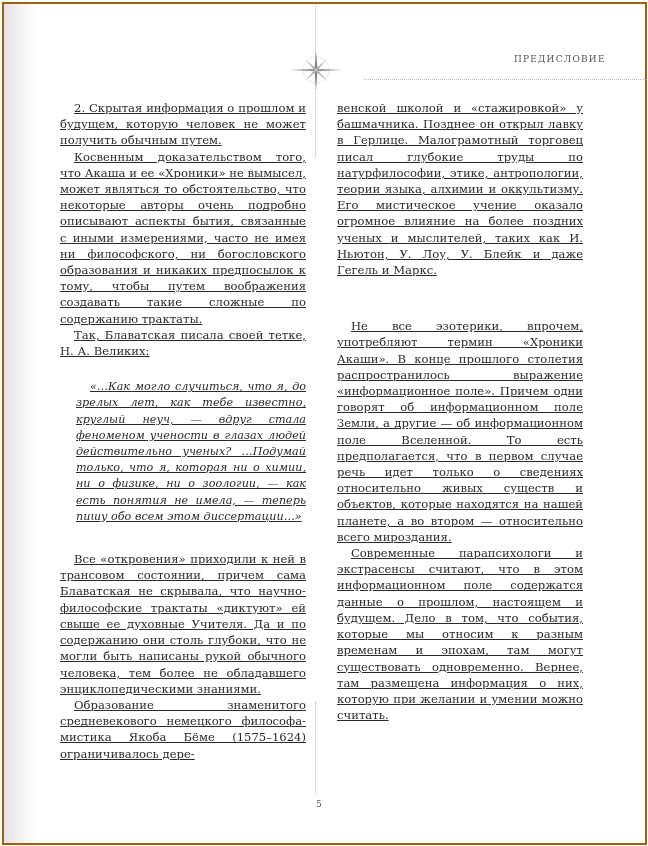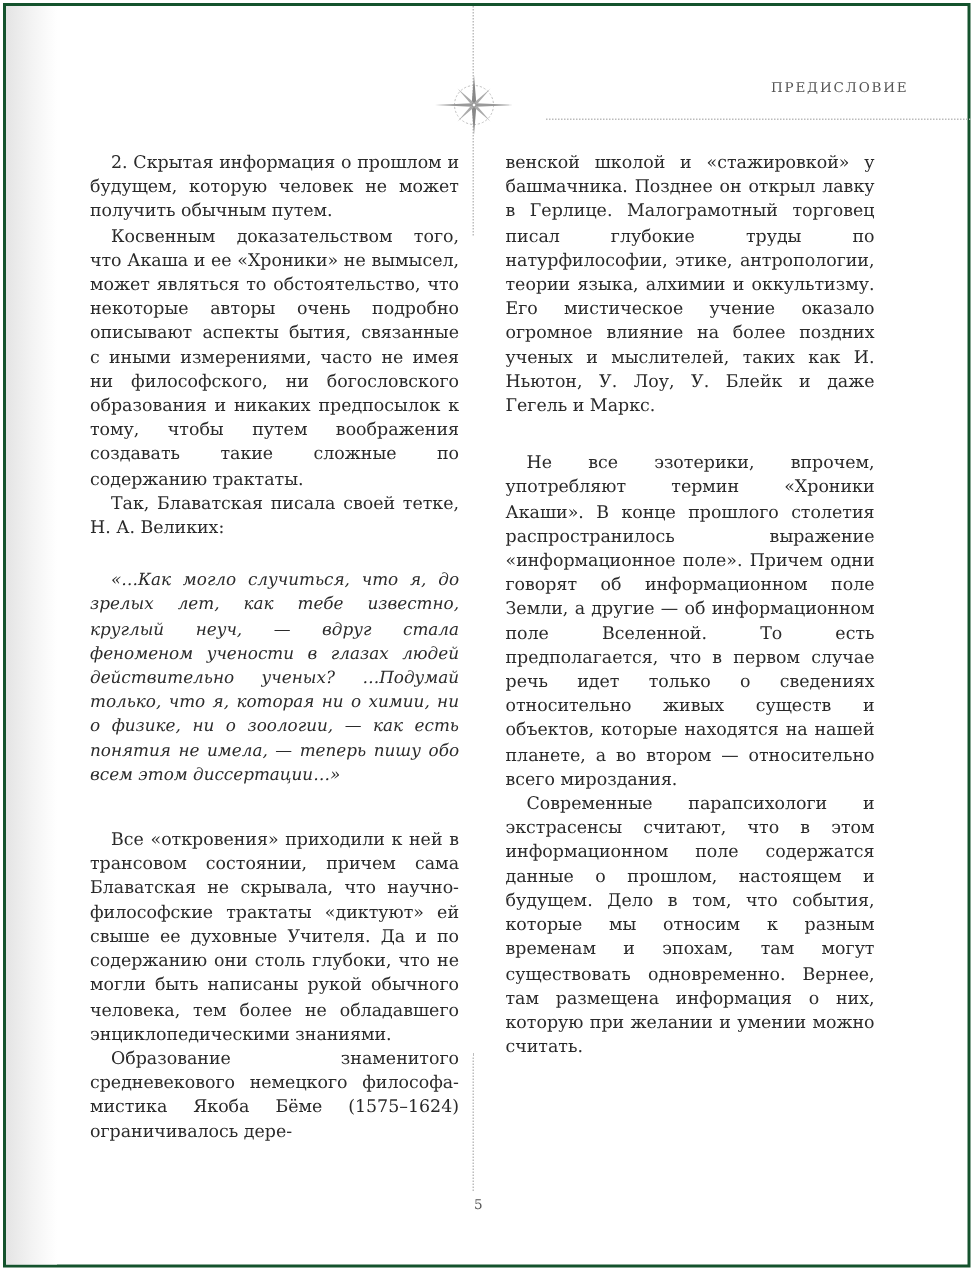--- a/index.html
+++ b/index.html
@@ -1,19 +1,19 @@
 <!DOCTYPE html>
 <html><head>
 <meta charset="utf-8">
 <style>
   html, body { margin: 0; padding: 0; }
   body { width: 648px; height: 846px; background: #ffffff; position: relative; overflow: hidden; }
   .page {
     position: absolute; left: 2px; top: 2px; width: 641px; height: 839px;
-    border: 2px solid #14532d; border-right-width: 2px; background: #fff;
+    border: 2px solid #a16207; border-right-width: 2px; background: #fff;
     box-sizing: content-box;
   }
   .spine {
     position: absolute; left: 0; top: 0; width: 34px; height: 100%;
     background: linear-gradient(to right, #e4e4e4 0%, #f3f3f3 50%, #ffffff 100%);
   }
   .vdots {
     position: absolute; left: 311px; width: 0; border-left: 1px dotted #bdbdbd;
   }
   .vdots.top { top: 0; height: 153px; }
@@ -25,23 +25,23 @@
   }
   .head-rule {
     position: absolute; left: 360px; top: 75px; width: 285px; border-top: 1px dotted #bbb;
   }
   .col {
     position: absolute; top: 96px; width: 246px;
     font-family: "DejaVu Serif", serif; font-size: 11.6px; line-height: 16.2px; color: #2a2a2a;
   }
   .col.left { left: 56px; }
   .col.right { left: 333px; }
-  .col p { margin: 0; text-align: justify; text-indent: 14px; hyphens: manual; }
-  .col p.quote { font-style: italic; font-size: 11.2px; margin: 20px 0 26px 0; }
-  .col p.gap { margin-top: 22px; }
+  .col p { margin: 0; text-align: justify; text-indent: 14px; hyphens: manual; text-decoration: underline; }
+  .col p.quote { font-style: italic; font-size: 11.2px; margin: 20px 0 26px 16px; }
+  .col p.gap { margin-top: 40px; }
   .page-num {
     position: absolute; left: 312px; top: 795px;
     font-family: "DejaVu Serif", serif; font-size: 9px; color: #555;
   }
 </style>
 </head>
 <body>
 
 <div class="page">
   <div class="spine"></div>

